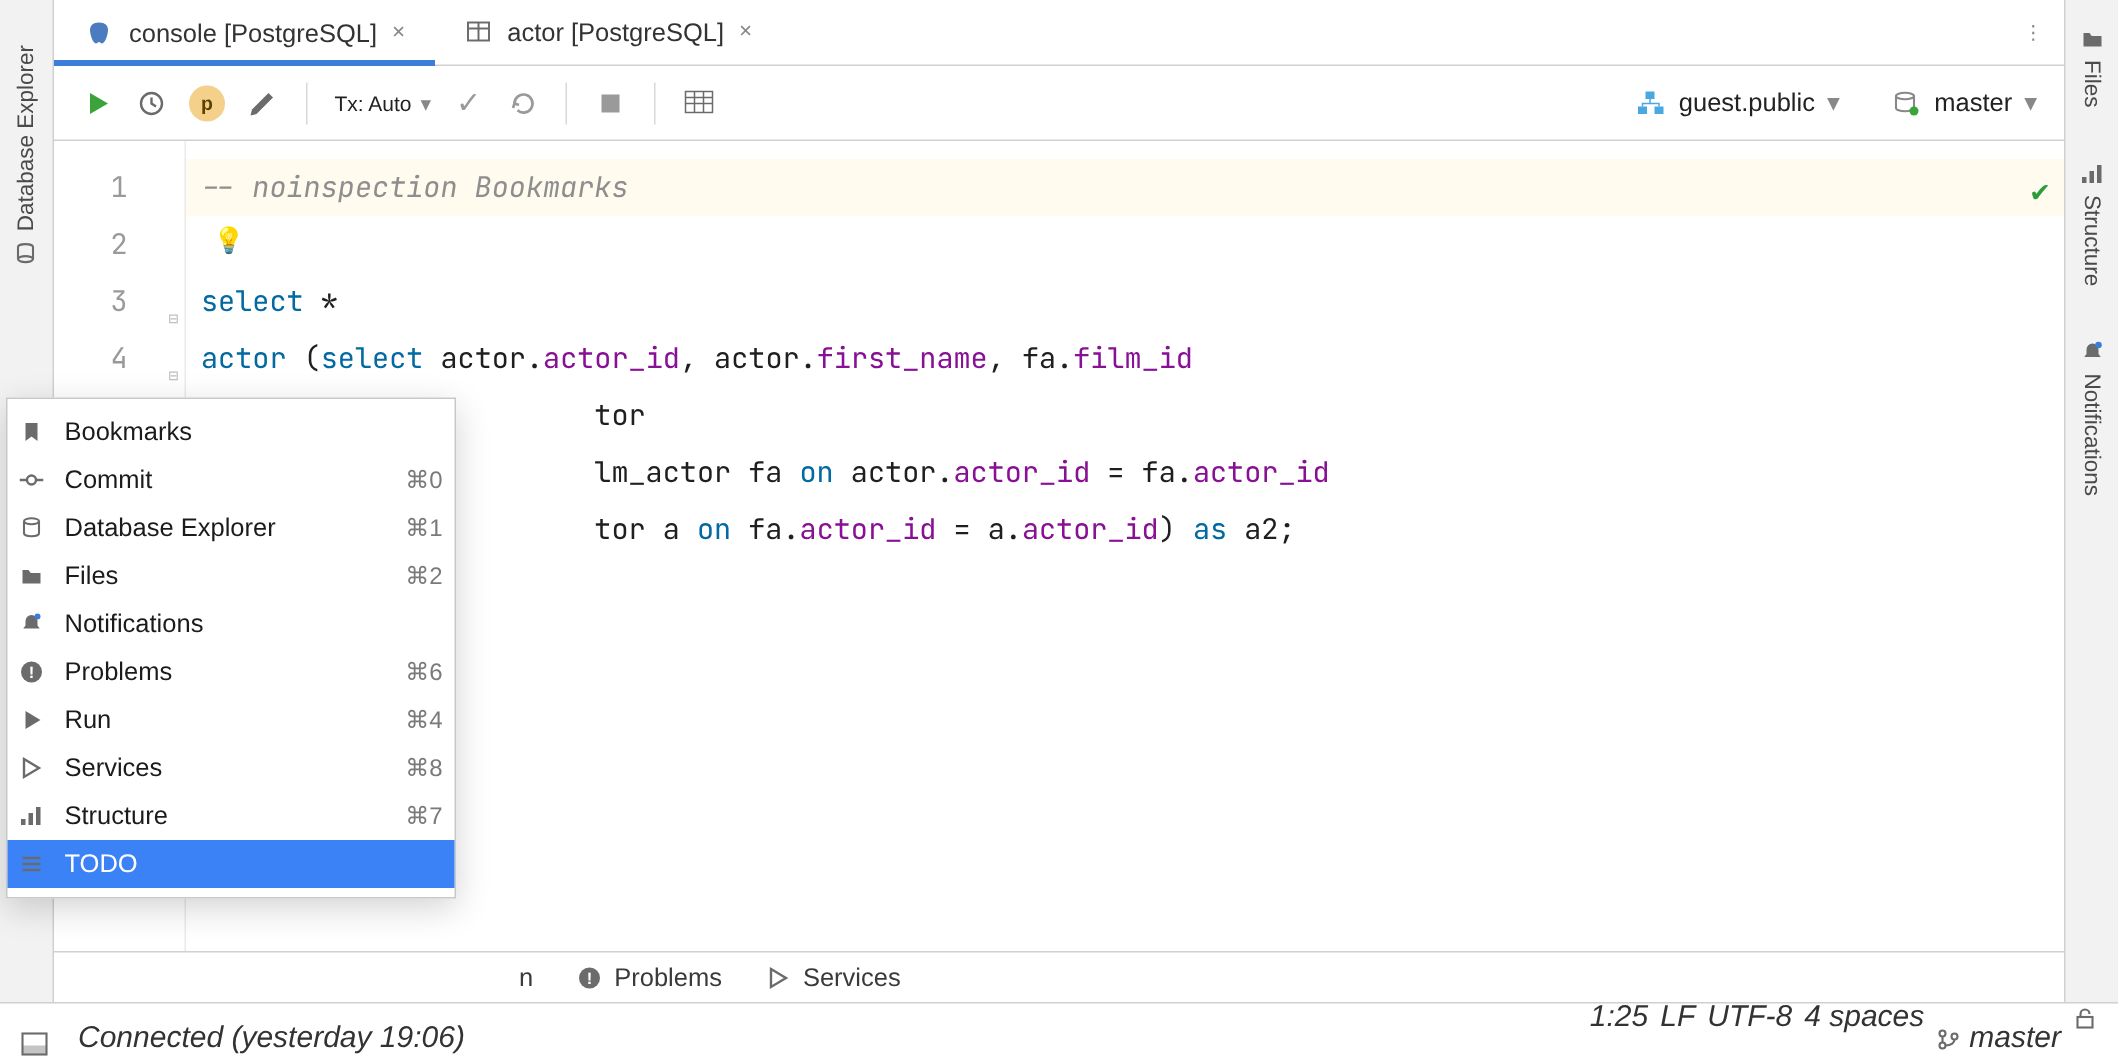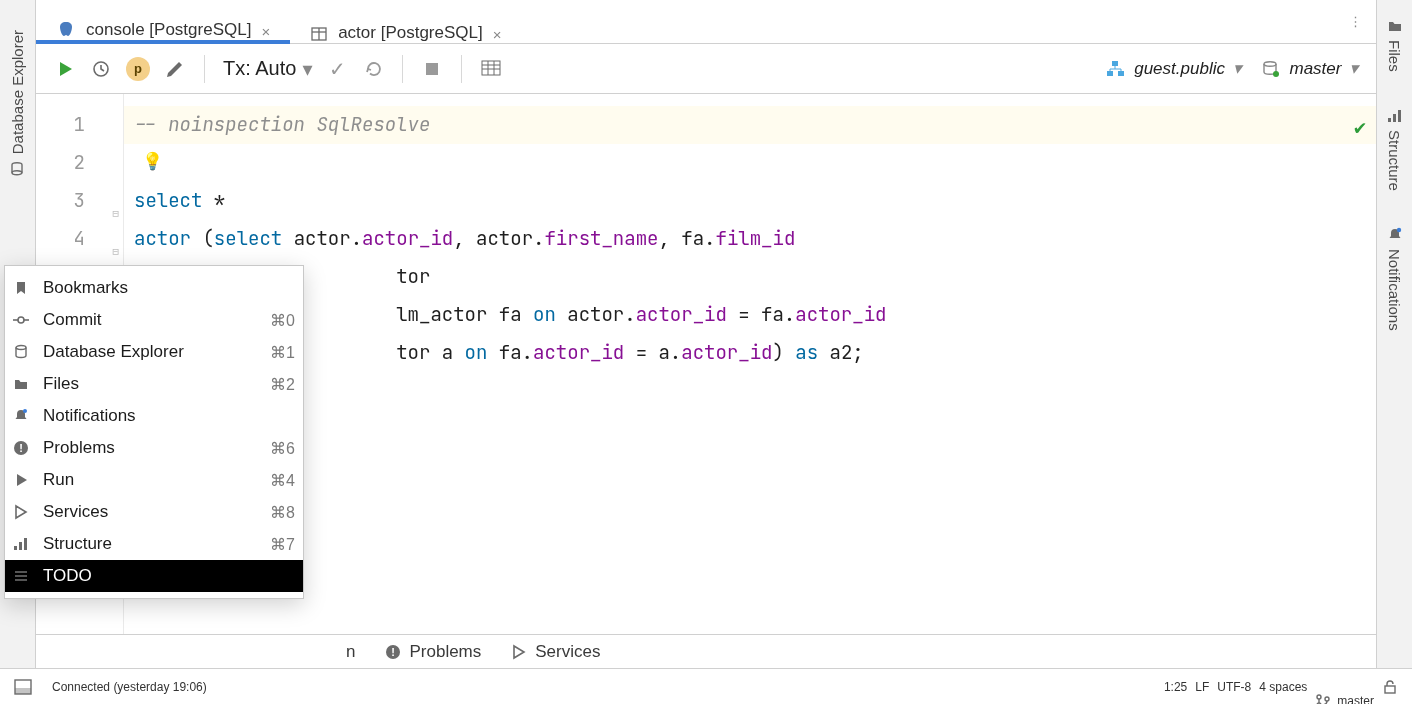--- a/index.html
+++ b/index.html
@@ -57,23 +57,23 @@
   position: absolute;
   left: 36px; right: 36px; top: 0;
   height: 44px;
   display: flex;
   align-items: center;
   border-bottom: 1px solid #d0d0d0;
   background: #fff;
 }
 .tab {
   display: flex;
-  align-items: flex-end;
+  align-items: flex-start;
   gap: 10px;
-  padding: 0 20px;
+  padding: 12px 20px;
   height: 100%;
   font-size: 17px;
   color: #333;
   cursor: pointer;
 }
 .tab.active {
   border-bottom: 4px solid #3b7dd8;
   margin-bottom: -1px;
 }
 .tab .close { color: #888; font-size: 15px; }
@@ -85,23 +85,23 @@
   left: 36px; right: 36px; top: 44px;
   height: 50px;
   display: flex;
   align-items: center;
   gap: 14px;
   padding: 0 18px;
   border-bottom: 1px solid #d0d0d0;
 }
 .toolbar .sep { width: 1px; height: 28px; background: #d8d8d8; margin: 0 4px; }
 .toolbar .ico { width: 22px; height: 22px; display: flex; align-items: center; justify-content: center; cursor: pointer; }
-.toolbar .right { margin-left: auto; display: flex; align-items: flex-start; gap: 20px; font-style: italic; }
+.toolbar .right { margin-left: auto; display: flex; align-items: flex-start; gap: 35px; }
 .schema-pick, .console-pick { display: flex; align-items: center; gap: 8px; font-size: 17px; color: #222; cursor: pointer; }
-.tx { font-size: 20px; color: #222; display: flex; align-items: center; gap: 6px; }
+.tx { font-size: 14px; color: #222; display: flex; align-items: center; gap: 6px; }
 
 
 .editor {
   position: absolute;
   left: 36px; right: 36px; top: 94px; bottom: 70px;
   display: flex;
   font-family: "JetBrains Mono","Menlo","Consolas",monospace;
   font-size: 19px;
 }
 .gutter {
@@ -147,21 +147,21 @@
 }
 .popup .item {
   display: flex;
   align-items: center;
   gap: 12px;
   padding: 6px 8px;
   cursor: pointer;
   color: #1b1b1b;
 }
 .popup .item .sc { margin-left: auto; color: #7a7a7a; font-size: 16px; }
-.popup .item.sel { background: #000000; color: #fff; }
+.popup .item.sel { background: #3b82f6; color: #fff; }
 .popup .iico { width: 18px; color: #6b6b6b; text-align: center; }
 
 
 .bottom-tools {
   position: absolute;
   left: 36px; right: 36px; bottom: 36px;
   height: 34px;
   border-top: 1px solid #d0d0d0;
   display: flex;
   align-items: center;
@@ -172,25 +172,26 @@
 }
 .bottom-tools .titem { display: flex; align-items: center; gap: 8px; cursor: pointer; }
 
 
 .statusbar {
   position: absolute;
   left: 0; right: 0; bottom: 0;
   height: 36px;
   border-top: 1px solid #d0d0d0;
   display: flex;
-  align-items: center;
+  align-items: flex-end;
   padding: 0 14px;
-  font-size: 12px;
+  font-size: 20px;
   color: #333;
   background: #fff;
+  font-style: italic;
 }
 .statusbar .sright { margin-left: auto; display: flex; gap: 8px; align-items: center; }
 
 svg { display: block; }
 </style>
 </head>
 <body>
 
 <div class="left-bar">
   <div class="vlabel">
@@ -341,21 +342,21 @@
       <div>4</div>
       <div class="fold" style="top: 138px;">⊟</div>
       <div></div>
       <div></div>
       <div></div>
     </div>
   <div class="code" id="code">
     <div class="hl-line"></div>
     <span class="bulb">💡</span>
     <span class="checkmark">✔</span>
-  <div style="white-space: pre;"><span class="c-comment">-- noinspection SqlResolve</span></div>
+  <div style="white-space: pre;"><span class="c-comment">-- noinspection Bookmarks</span></div>
       <div style="white-space: pre;">&nbsp;</div>
       <div style="white-space: pre;"><span class="c-kw">select</span><span class="c-ident"> *</span></div>
       <div style="white-space: pre;"><span class="c-kw">actor</span><span class="c-ident"> (</span><span class="c-kw">select</span><span class="c-ident"> actor.</span><span class="c-col">actor_id</span><span class="c-ident">, actor.</span><span class="c-col">first_name</span><span class="c-ident">, fa.</span><span class="c-col">film_id</span></div>
       <div style="white-space: pre;"><span class="c-ident">                       tor</span></div>
       <div style="white-space: pre;"><span class="c-ident">                       lm_actor fa </span><span class="c-kw">on</span><span class="c-ident"> actor.</span><span class="c-col">actor_id</span><span class="c-ident"> = fa.</span><span class="c-col">actor_id</span></div>
       <div style="white-space: pre;"><span class="c-ident">                       tor a </span><span class="c-kw">on</span><span class="c-ident"> fa.</span><span class="c-col">actor_id</span><span class="c-ident"> = a.</span><span class="c-col">actor_id</span><span class="c-ident">) </span><span class="c-kw">as</span><span class="c-ident"> a2;</span></div>
     </div>
 </div>
 
 <div class="popup" id="popup">

